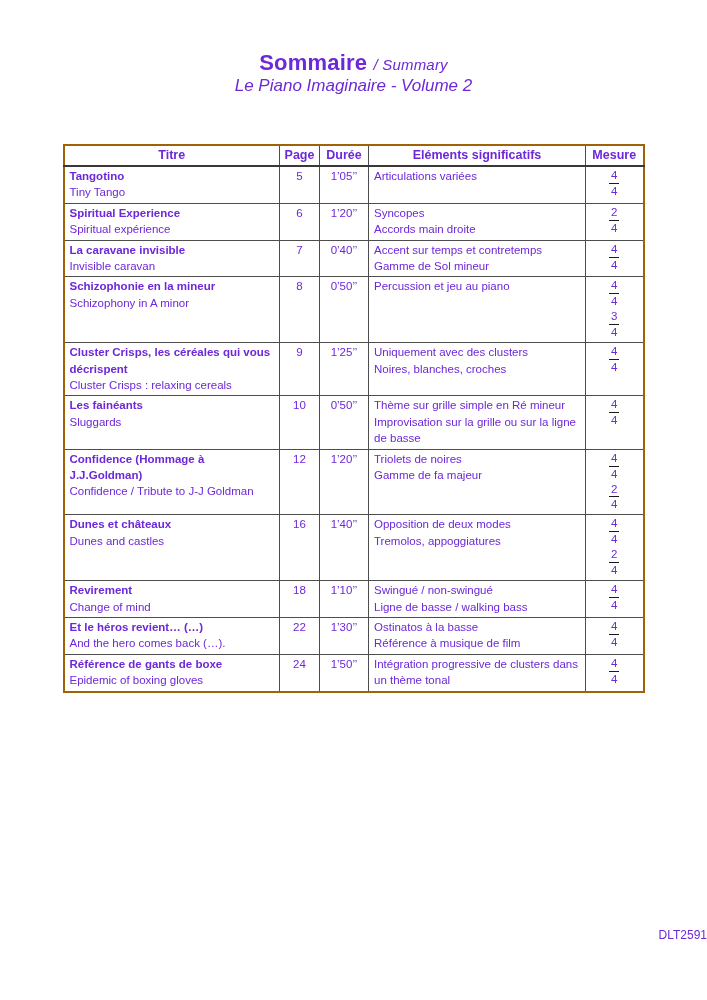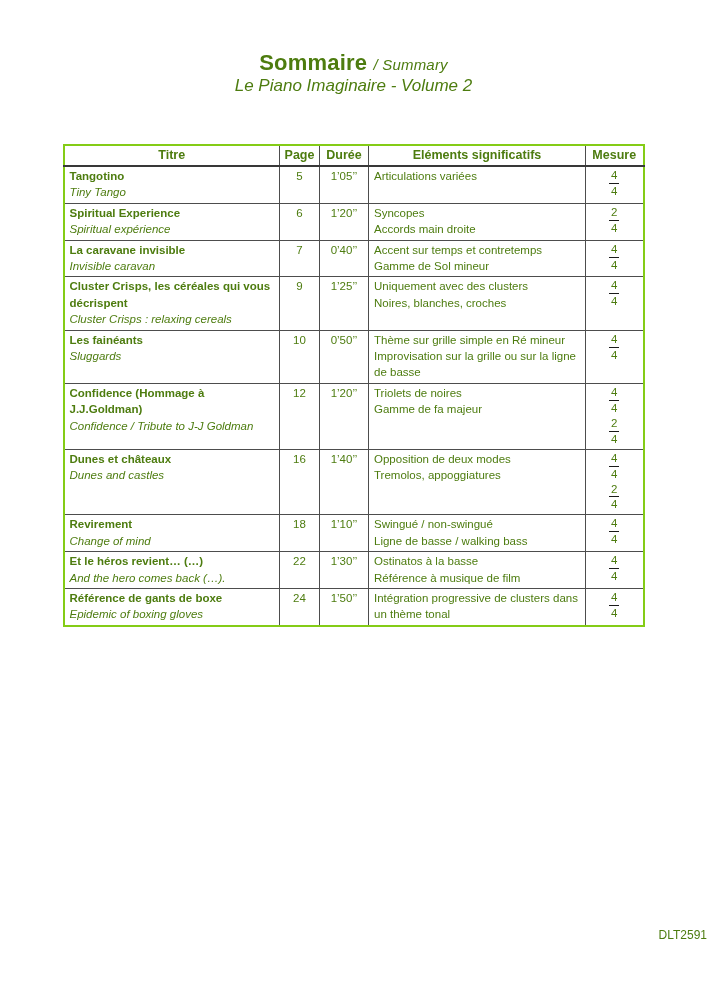--- a/index.html
+++ b/index.html
@@ -3,51 +3,51 @@
 <meta charset="utf-8">
 <style>
   * { box-sizing: border-box; }
   html, body { margin: 0; padding: 0; background: #ffffff; }
   .page {
     position: relative;
     width: 707px;
     height: 1000px;
     background: #ffffff;
     font-family: "Liberation Sans", sans-serif;
-    color: #4d7c0f;
+    color: #6d28d9;
     overflow: hidden;
   }
   .doc-header { text-align: center; padding-top: 50px; }
   .doc-title { margin: 0; font-size: 22px; font-weight: bold; letter-spacing: 0.2px; }
   .doc-title .suffix { font-size: 15px; font-weight: normal; font-style: italic; }
   .doc-subtitle { font-size: 17px; font-style: italic; }
 
   table.toc {
     margin: 48px auto 0 auto;
     width: 580px;
     border-collapse: collapse;
     table-layout: fixed;
-    border: 2px solid #84cc16;
+    border: 2px solid #a16207;
   }
   table.toc th, table.toc td { border: 1px solid #4d4d4d; }
   table.toc thead th {
     font-size: 12.5px;
     font-weight: bold;
     text-align: center;
     padding: 2px 0 3px 0;
     border-bottom: 2px solid #383838;
   }
   table.toc td {
     vertical-align: top;
     font-size: 11.5px;
     line-height: 16.4px;
     padding: 1px 5px 2px 5px;
   }
   td.col-title .title-fr { font-weight: bold; }
-  td.col-title .title-en { font-style: italic; }
+  td.col-title .title-en { }
   td.col-page, td.col-duration { text-align: center; padding-left: 1px; padding-right: 1px; }
   td.col-measures { text-align: center; padding-top: 2px; }
   .fraction { display: inline-block; vertical-align: top; margin: 0 7px; line-height: 1.3; }
   .fraction .num { display: block; border-bottom: 1px solid #1a1a1a; padding: 0 2px; }
   .fraction .den { display: block; padding: 0 2px; }
   .doc-footer {
     position: absolute;
     top: 928px;
     left: 0;
     width: 100%;
@@ -120,20 +120,32 @@
     </td>
     <td class="col-page">7</td>
     <td class="col-duration">0’40’’</td>
     <td class="col-elements">
             <div>Accent sur temps et contretemps</div>
             <div>Gamme de Sol mineur</div>
           </td>
     <td class="col-measures"><span class="fraction"><span class="num">4</span><span class="den">4</span></span></td>
   </tr>
 
+  <tr>
+    <td class="col-title">
+      <div class="title-fr">Schizophonie en la mineur</div>
+      <div class="title-en">Schizophony in A minor</div>
+    </td>
+    <td class="col-page">8</td>
+    <td class="col-duration">0’50’’</td>
+    <td class="col-elements">
+            <div>Percussion et jeu au piano</div>
+          </td>
+    <td class="col-measures"><span class="fraction"><span class="num">4</span><span class="den">4</span></span><span class="fraction"><span class="num">3</span><span class="den">4</span></span></td>
+  </tr>
 
   <tr>
     <td class="col-title">
       <div class="title-fr">Cluster Crisps, les céréales qui vous décrispent</div>
       <div class="title-en">Cluster Crisps : relaxing cereals</div>
     </td>
     <td class="col-page">9</td>
     <td class="col-duration">1’25’’</td>
     <td class="col-elements">
             <div>Uniquement avec des clusters</div>

